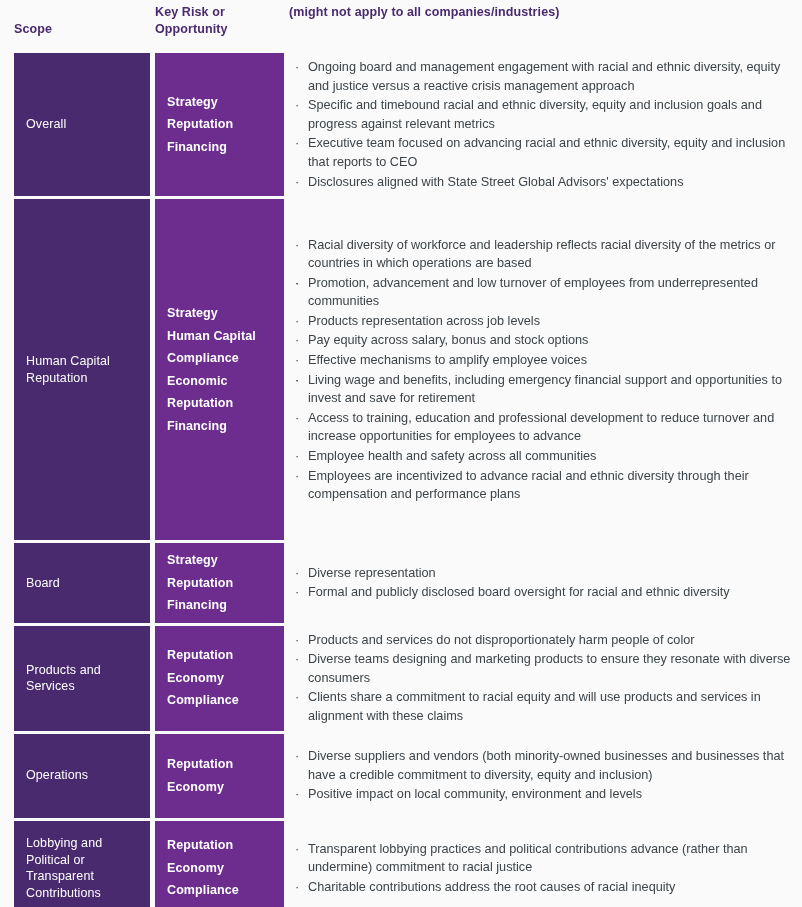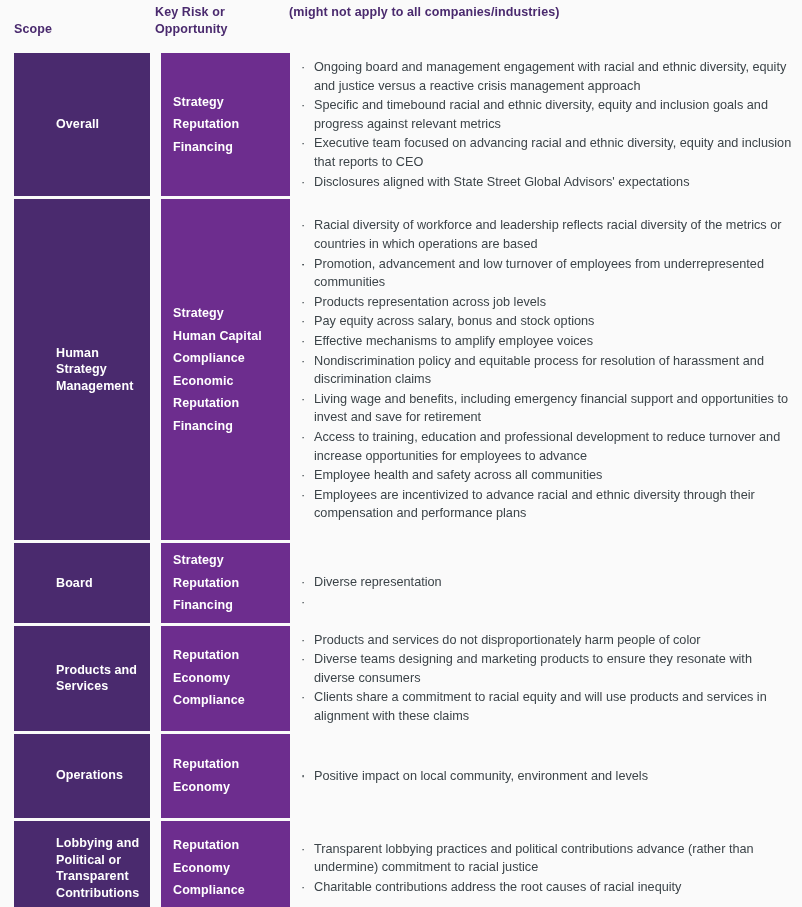--- a/index.html
+++ b/index.html
@@ -71,43 +71,42 @@
     flex: 0 0 136px;
     background: #4a2a6e;
     color: #ffffff;
     display: flex;
     align-items: center;
     padding: 6px 12px;
   }
   .cell-risk {
     width: 129px;
     flex: 0 0 129px;
-    margin-left: 11px;
+    margin-left: 5px;
     background: #6d2d8e;
     color: #ffffff;
     display: flex;
     flex-direction: column;
     justify-content: center;
     padding: 6px 12px;
   }
   .cell-ind {
     flex: 1 1 auto;
     background: #fafafa;
     padding: 5px 10px 5px 10px;
     display: flex;
     flex-direction: column;
     justify-content: center;
   }
 
   .scope-text {
     font-size: 12.5px;
-    font-weight: bold;
+    font-weight: normal;
     line-height: 16.5px;
     letter-spacing: 0.1px;
-    margin-left: 30px;
   }
   .risk-line {
     font-size: 12.5px;
     font-weight: bold;
     line-height: 22.5px;
     letter-spacing: 0.1px;
     white-space: nowrap;
   }
 
   ul.ind-list {
@@ -173,59 +172,59 @@
           <ul class="ind-list">
             <li><span class="bullet">·</span><span>Ongoing board and management engagement with racial and ethnic diversity, equity and justice versus a reactive crisis management approach</span></li>
             <li><span class="bullet">·</span><span>Specific and timebound racial and ethnic diversity, equity and inclusion goals and progress against relevant metrics</span></li>
             <li><span class="bullet">·</span><span>Executive team focused on advancing racial and ethnic diversity, equity and inclusion that reports to CEO</span></li>
             <li><span class="bullet">·</span><span>Disclosures aligned with State Street Global Advisors' expectations</span></li>
           </ul>
         </div>
       </div>
       <div class="row row-hcm">
         <div class="cell-scope">
-          <span class="scope-text">Human Strategy Management</span>
+          <span class="scope-text">Human Capital Reputation</span>
         </div>
         <div class="cell-risk">
           <span class="risk-line">Strategy</span>
           <span class="risk-line">Human Capital</span>
           <span class="risk-line">Compliance</span>
           <span class="risk-line">Economic</span>
           <span class="risk-line">Reputation</span>
           <span class="risk-line">Financing</span>
         </div>
         <div class="cell-ind">
           <ul class="ind-list">
             <li><span class="bullet">·</span><span>Racial diversity of workforce and leadership reflects racial diversity of the metrics or countries in which operations are based</span></li>
             <li><span class="bullet">·</span></li>
             <li><span class="bullet">·</span><span>Promotion, advancement and low turnover of employees from underrepresented communities</span></li>
             <li><span class="bullet">·</span><span>Products representation across job levels</span></li>
             <li><span class="bullet">·</span><span>Pay equity across salary, bonus and stock options</span></li>
             <li><span class="bullet">·</span><span>Effective mechanisms to amplify employee voices</span></li>
-            <li><span class="bullet">·</span><span>Nondiscrimination policy and equitable process for resolution of harassment and discrimination claims</span></li>
+            <li><span class="bullet">·</span></li>
             <li><span class="bullet">·</span><span>Living wage and benefits, including emergency financial support and opportunities to invest and save for retirement</span></li>
             <li><span class="bullet">·</span><span>Access to training, education and professional development to reduce turnover and increase opportunities for employees to advance</span></li>
             <li><span class="bullet">·</span><span>Employee health and safety across all communities</span></li>
             <li><span class="bullet">·</span><span>Employees are incentivized to advance racial and ethnic diversity through their compensation and performance plans</span></li>
           </ul>
         </div>
       </div>
       <div class="row row-board">
         <div class="cell-scope">
           <span class="scope-text">Board</span>
         </div>
         <div class="cell-risk">
           <span class="risk-line">Strategy</span>
           <span class="risk-line">Reputation</span>
           <span class="risk-line">Financing</span>
         </div>
         <div class="cell-ind">
           <ul class="ind-list">
             <li><span class="bullet">·</span><span>Diverse representation</span></li>
-            <li><span class="bullet">·</span></li>
+            <li><span class="bullet">·</span><span>Formal and publicly disclosed board oversight for racial and ethnic diversity</span></li>
           </ul>
         </div>
       </div>
       <div class="row row-products">
         <div class="cell-scope">
           <span class="scope-text">Products and Services</span>
         </div>
         <div class="cell-risk">
           <span class="risk-line">Reputation</span>
           <span class="risk-line">Economy</span>
@@ -242,21 +241,21 @@
       <div class="row row-operations">
         <div class="cell-scope">
           <span class="scope-text">Operations</span>
         </div>
         <div class="cell-risk">
           <span class="risk-line">Reputation</span>
           <span class="risk-line">Economy</span>
         </div>
         <div class="cell-ind">
           <ul class="ind-list">
-            <li><span class="bullet">·</span></li>
+            <li><span class="bullet">·</span><span>Diverse suppliers and vendors (both minority-owned businesses and businesses that have a credible commitment to diversity, equity and inclusion)</span></li>
             <li><span class="bullet">·</span><span>Positive impact on local community, environment and levels</span></li>
           </ul>
         </div>
       </div>
       <div class="row row-lobbying">
         <div class="cell-scope">
           <span class="scope-text">Lobbying and Political or Transparent Contributions</span>
         </div>
         <div class="cell-risk">
           <span class="risk-line">Reputation</span>

